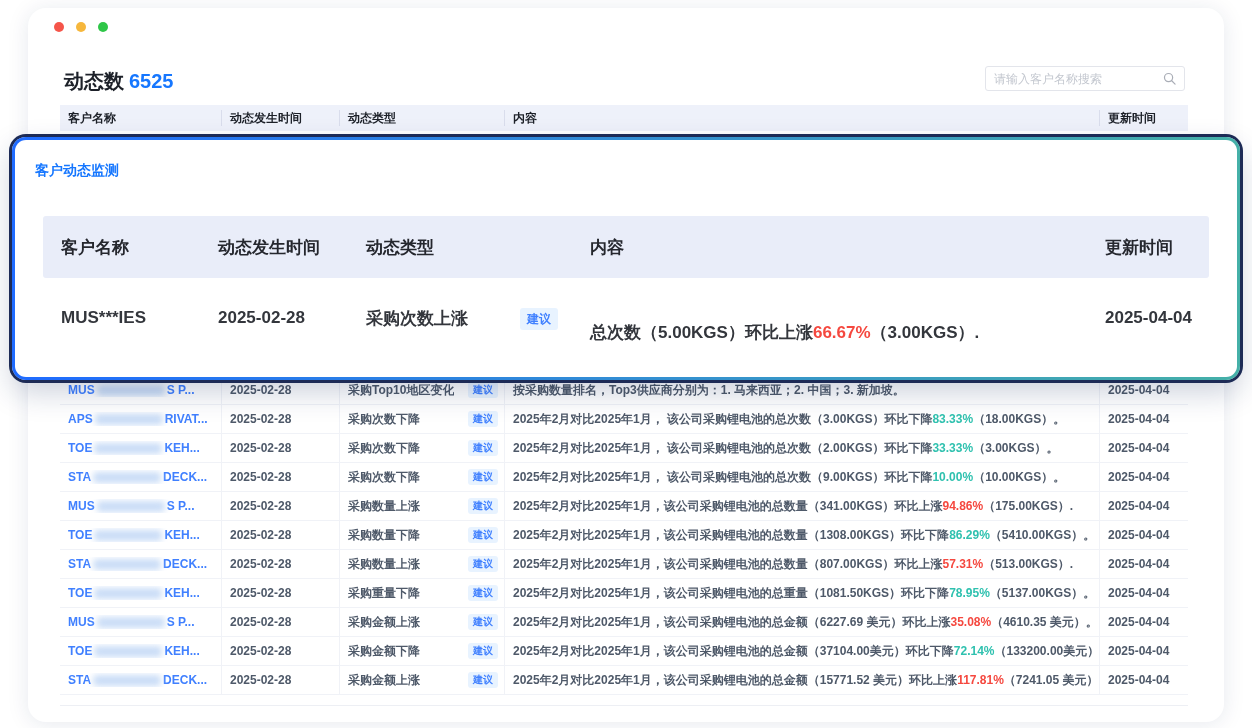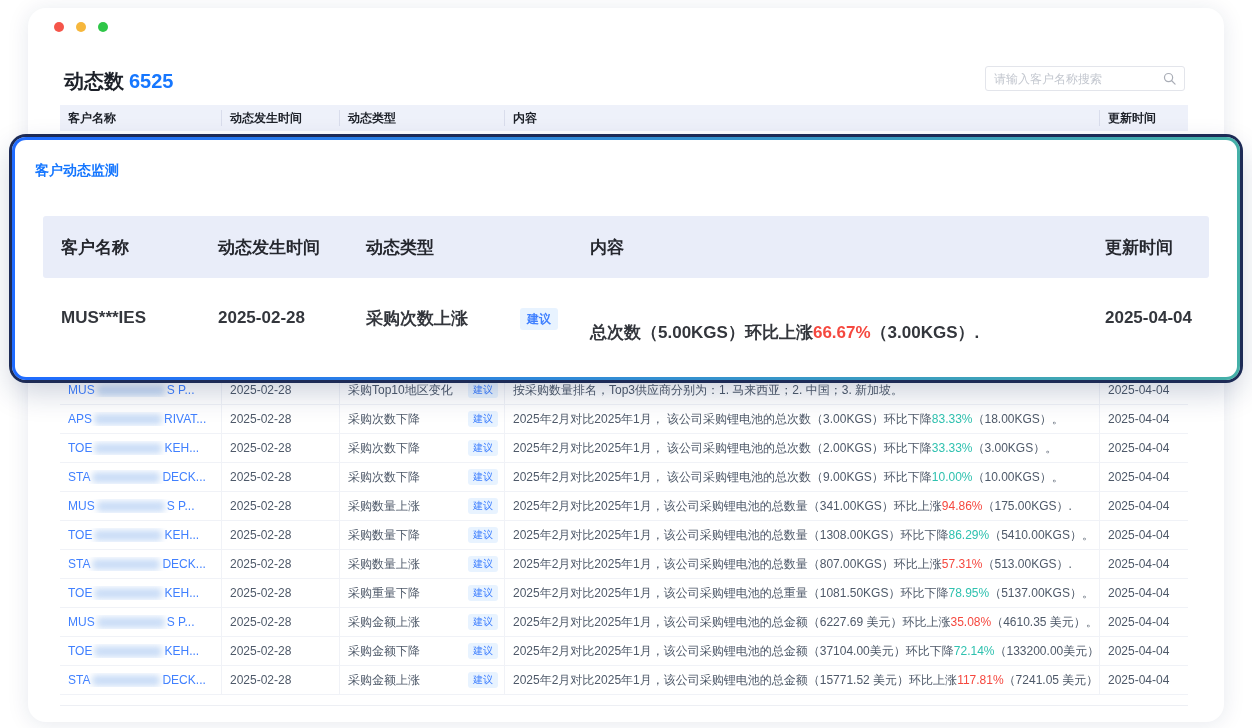--- a/index.html
+++ b/index.html
@@ -30,21 +30,21 @@
 
   
   .tbl-head{position:absolute;left:32px;top:97px;width:1128px;height:26px;background:var(--header_bg);
             display:flex;align-items:center;font-size:12px;font-weight:700;color:var(--txt_dark);}
   .tbl-head .c{height:16px;line-height:16px;border-right:1px solid #d9ddec;padding-left:8px;}
   .tbl-head .c:last-child{border-right:none;}
   .c-name{width:162px;} .c-date{width:118px;} .c-type{width:165px;} .c-content{width:595px;} .c-update{width:88px;}
 
   .tbl-body{position:absolute;left:32px;top:368px;width:1128px;}
   .trow{display:flex;align-items:center;height:29px;border-bottom:1px solid var(--row_line);
-        font-size:12px;color:var(--txt);white-space:nowrap;}
+        font-size:12px;color:var(--txt);white-space:nowrap;font-weight:bold;}
   .trow .cell{height:100%;display:flex;align-items:center;border-right:1px solid var(--row_line);
               padding-left:8px;overflow:hidden;}
   .trow .cell:last-child{border-right:none;}
   .nm{color:var(--link);display:flex;align-items:center;gap:2px;overflow:hidden;cursor:pointer;}
   .blur-block{display:inline-block;width:68px;height:11px;border-radius:4px;background:#caddf7;filter:blur(3px);flex:none;}
   .type-cell{justify-content:flex-start;}
   .type-label{overflow:hidden;}
   .badge{margin-left:auto;margin-right:6px;flex:none;background:var(--badge_bg);color:var(--badge_text);
          font-size:10px;line-height:1;padding:3px 5px;border-radius:3px;}
   .pct-up{color:var(--up);} .pct-down{color:var(--down);}

